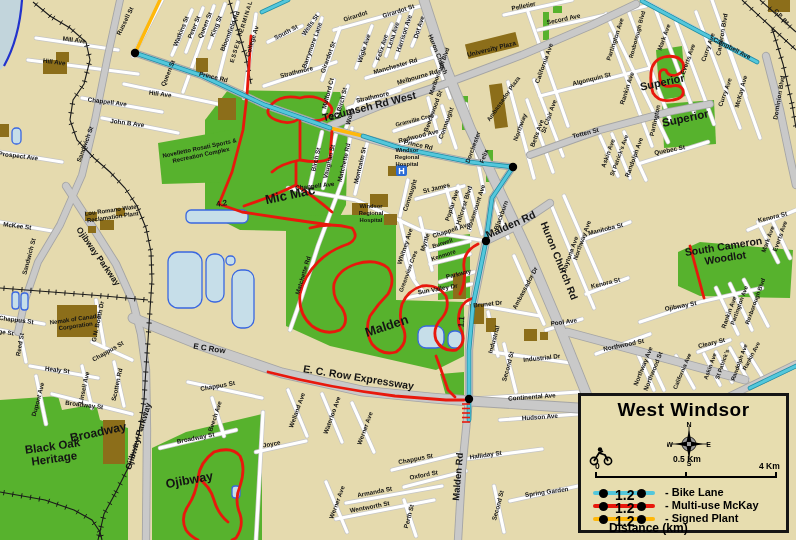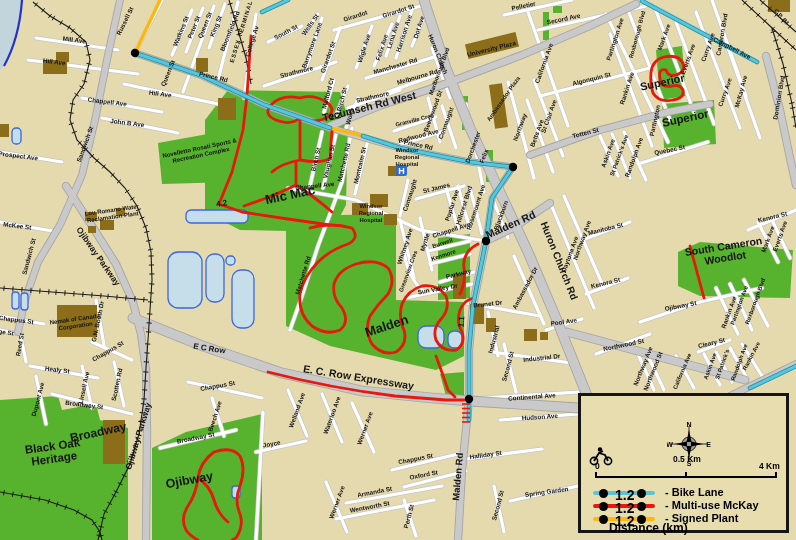--- a/index.html
+++ b/index.html
@@ -1077,20 +1077,21 @@
         <g transform="translate(222,206) rotate(-8)">
           <text text-anchor="middle" font-size="8" fill="#141414" font-weight="bold"><tspan x="0" dy="0">4.2</tspan></text>
         </g>
         <g transform="translate(464,322) rotate(-85)">
           <text text-anchor="middle" font-size="8" fill="#141414" font-weight="bold"><tspan x="0" dy="0">1.1</tspan></text>
         </g>
       </g>
     </svg>
 
   <div id="legend">
+    <div class="ttl">West Windsor</div>
 
     <svg id="compass" viewBox="0 0 44 44">
       <line x1="22" y1="4" x2="22" y2="40" stroke="#000" stroke-width="0.8"></line>
       <line x1="4" y1="22" x2="40" y2="22" stroke="#000" stroke-width="0.8"></line>
       <circle cx="22" cy="22" r="7" fill="#9a9a9a" stroke="#000" stroke-width="0.8"></circle>
       <path d="M22,8 L24.5,20 L19.5,20 Z" fill="#000"></path>
       <path d="M22,36 L24.5,24 L19.5,24 Z" fill="#000"></path>
       <path d="M8,22 L20,19.5 L20,24.5 Z" fill="#000"></path>
       <path d="M36,22 L24,19.5 L24,24.5 Z" fill="#000"></path>
       <text x="22" y="5" font-size="7" font-weight="bold" text-anchor="middle">N</text>

